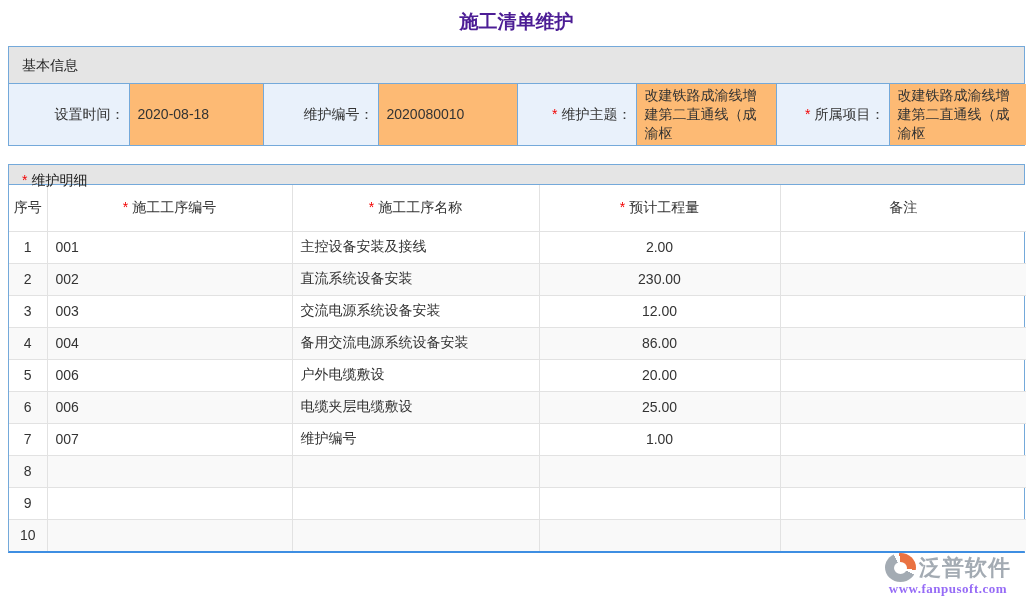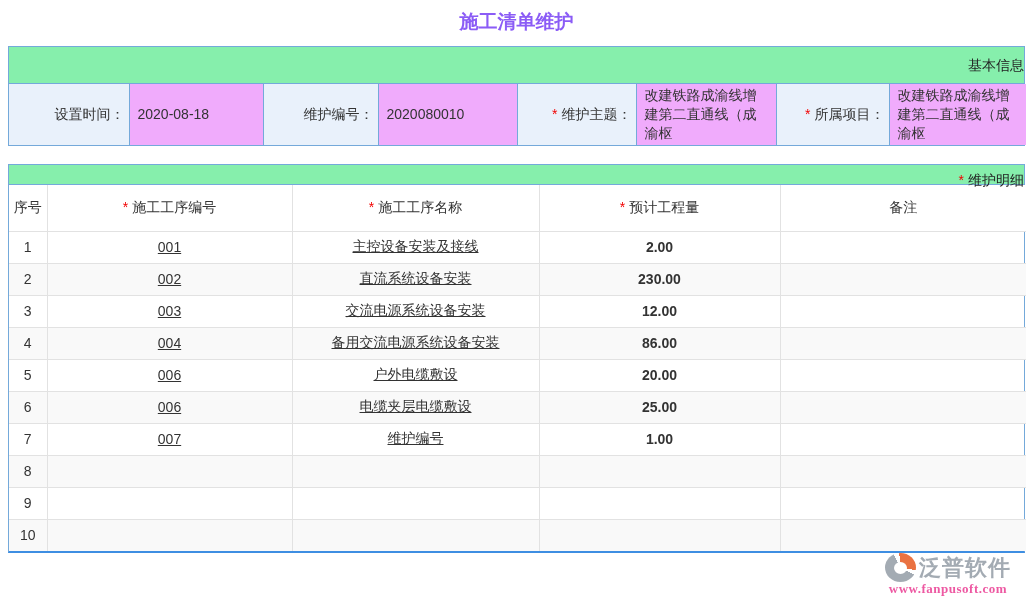--- a/index.html
+++ b/index.html
@@ -4,58 +4,58 @@
 <style>
   * { box-sizing: border-box; }
   html,body { margin:0; padding:0; }
   body {
     width:1033px; height:602px; position:relative; overflow:hidden;
     background:#ffffff; color:#333;
     font-family:"Liberation Sans","DejaVu Sans",sans-serif;
   }
   .page-title {
     margin:8px 0 10px; text-align:center;
-    font-size:19px; line-height:28px; font-weight:bold; color:#8b5cf6;
+    font-size:19px; line-height:28px; font-weight:bold; color:#4c1d95;
   }
   .panel { margin:0 8px; border:1px solid #74a9da; background:#fff; }
   .panel-header {
-    background:#86efac; border-bottom:1px solid #74a9da;
-    font-size:14px; color:#222; padding-left:13px;text-align:right;
+    background:#e5e5e5; border-bottom:1px solid #74a9da;
+    font-size:14px; color:#222; padding-left:13px;
   }
   .basic .panel-header { height:37px; line-height:37px; }
   .detail { margin-top:18px; border-bottom:2px solid #3e8ee2; }
   .detail .panel-header { height:20px; line-height:30px; }
 
   table { border-collapse:collapse; width:100%; table-layout:fixed; }
 
   
   .info-table td {
     border-right:1px solid #74a9da; border-bottom:1px solid #74a9da;
     font-size:14px; padding:2px 8px; line-height:19px; vertical-align:middle;
   }
   .info-table td:last-child { border-right:none; }
   .info-table tr:last-child td { border-bottom:none; }
   .info-table td.lbl { background:#e9f1fb; text-align:right; padding-right:4px; white-space:nowrap; }
-  .info-table td.val { background:#f0abfc; text-align:left; }
+  .info-table td.val { background:#fdba74; text-align:left; }
   .info-table tr.r1 td { height:58px; }
   .info-table tr.r2 td { height:33px; }
 
   
   .detail-table th, .detail-table td {
     border-right:1px solid #e2e2e2; border-bottom:1px solid #e2e2e2;
     font-size:14px; overflow:hidden;
   }
   .detail-table th:last-child, .detail-table td:last-child { border-right:none; }
   .detail-table tbody tr:last-child td { border-bottom:none; }
   .detail-table th { height:46px; font-weight:normal; background:#fff; color:#333; }
   .detail-table td { height:32px; padding:0 8px; }
   .detail-table tbody tr:nth-child(even) { background:#f9f9f9; }
   .c-seq { text-align:center; padding:0 2px !important; }
-  .c-qty { text-align:center;font-weight:bold; }
-  .c-code, .c-name { text-align:center;text-decoration:underline; }
+  .c-qty { text-align:center; }
+  .c-code, .c-name { text-align:left; }
 
   .req { color:#f20000; margin-right:4px; }
 
   
   .watermark {
     position:absolute; right:22px; bottom:5px; z-index:5;
     display:grid; grid-template-columns:auto auto; align-items:center;
     column-gap:3px; opacity:0.9; text-align:center;margin-left:8px;
   }
   .logo-icon {
@@ -63,21 +63,21 @@
     background:conic-gradient(from -5deg, #e8632e 0deg 105deg, transparent 105deg 122deg,
                #9aa2ab 122deg 338deg, transparent 338deg 360deg);
   }
   .logo-icon::after {
     content:""; position:absolute; left:9px; top:9px; right:9px; bottom:8px;
     background:#fff; border-radius:50%;
   }
   .brand { font-size:22px; line-height:24px; font-weight:bold; color:#9aa2ab; letter-spacing:1px; }
   .site-url {
     grid-column:1 / span 2; font-family:"Liberation Serif","DejaVu Serif",serif;
-    font-size:13px; font-weight:bold; color:#ec4899; letter-spacing:0.5px; margin-top:-1px;
+    font-size:13px; font-weight:bold; color:#8b5cf6; letter-spacing:0.5px; margin-top:-1px;
   }
 </style>
 </head>
 <body>
 
 <div class="page-title">施工清单维护</div>
 
 <div class="panel basic">
   <div class="panel-header">基本信息</div>
   <table class="info-table">

